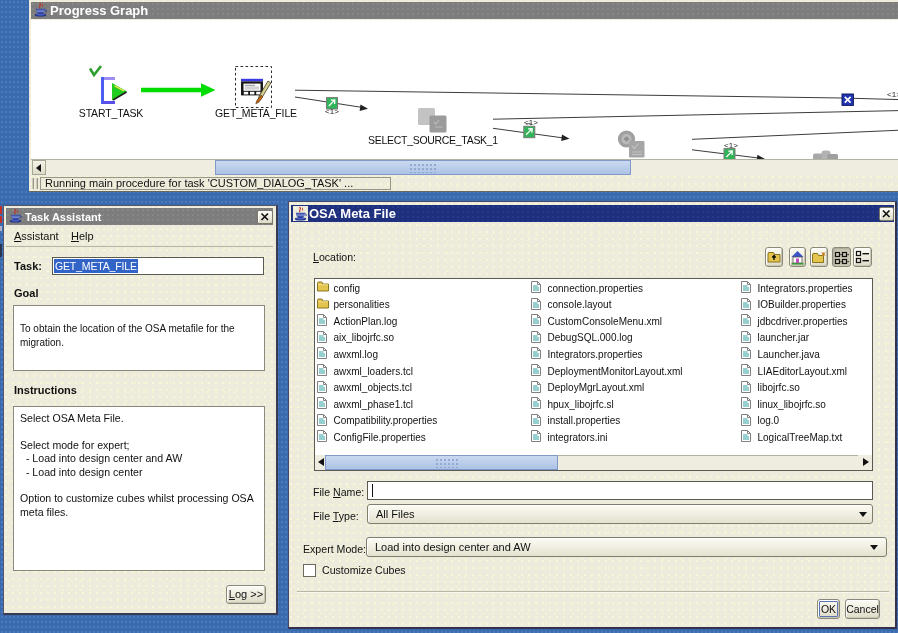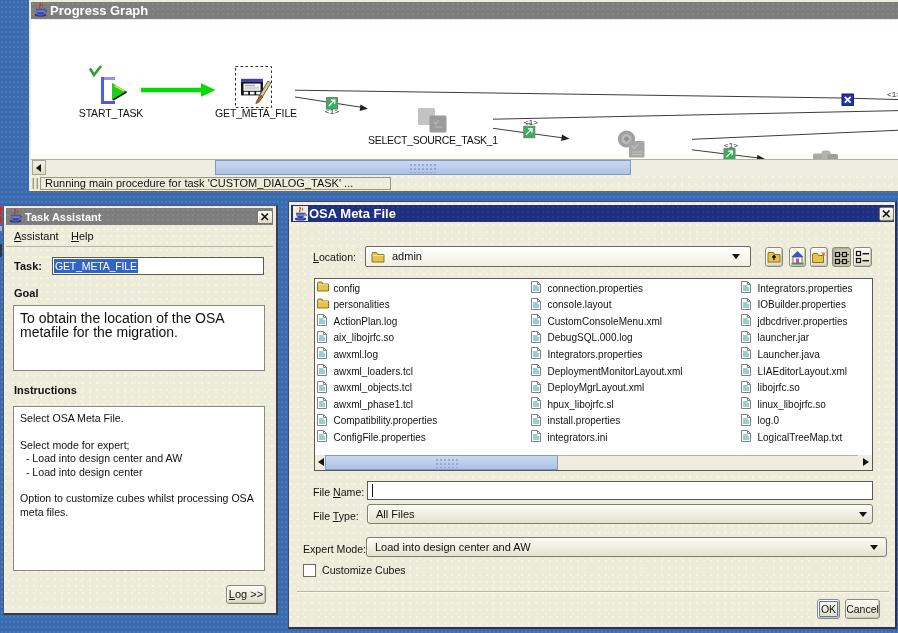--- a/index.html
+++ b/index.html
@@ -173,21 +173,21 @@
   </div>
   <div class="abs" style="left:2px;top:19px;width:267px;height:22px;border-bottom:1px solid #b5b2a2;">
     <span class="abs" style="left:8px;top:5px;"><u>A</u>ssistant</span>
     <span class="abs" style="left:65px;top:5px;"><u>H</u>elp</span>
   </div>
   <span class="abs" style="left:10px;top:54px;font-weight:bold;">Task:</span>
   <div class="abs field" style="left:48px;top:51px;width:212px;height:18px;line-height:16px;">
     <span style="background:#3264c8;color:#fff;padding:1px 1px;margin-left:1px;font-size:10.5px;letter-spacing:-0.15px;">GET_META_FILE</span>
   </div>
   <span class="abs" style="left:10px;top:81px;font-weight:bold;">Goal</span>
-  <div class="abs field" style="left:9px;top:99px;width:252px;height:66px;border-color:#8a887a;padding:5px 6px;line-height:14px;font-size:14px;">To obtain the location of the OSA metafile for the migration.</div>
+  <div class="abs field" style="left:9px;top:99px;width:252px;height:66px;border-color:#8a887a;padding:16px 6px;line-height:14px;font-size:10px;">To obtain the location of the OSA metafile for the migration.</div>
   <span class="abs" style="left:10px;top:178px;font-weight:bold;">Instructions</span>
   <div class="abs field" style="left:9px;top:200px;width:252px;height:165px;border-color:#8a887a;padding:5px 6px;line-height:13.4px;font-size:10.6px;white-space:nowrap;">Select OSA Meta File.<br><br>Select mode for expert;<br>&nbsp;&nbsp;- Load into design center and AW<br>&nbsp;&nbsp;- Load into design center<br><br>Option to customize cubes whilst processing OSA<br>meta files.</div>
   <div class="abs btn" style="left:222px;top:379px;width:40px;height:19px;line-height:17px;"><u>L</u>og &gt;&gt;</div>
 </div>
 
 <div class="abs beige" id="osa" style="left:288px;top:201px;width:609px;height:428px;border:1px solid #47476a;border-right:2px solid #32324e;border-bottom:2px solid #32324e;">
   <div class="abs tbar-navy" style="left:2px;top:3px;width:603px;height:17px;">
     <div class="abs beige" style="left:2px;top:1px;width:15px;height:15px;"></div>
     <svg class="abs" style="left:2px;top:1px" width="15" height="15" viewBox="0 0 15 15">
       <ellipse cx="7.5" cy="13" rx="5.8" ry="1.6" fill="#1a2a80"></ellipse>
@@ -200,28 +200,20 @@
       </svg>
     <span class="abs" style="left:18px;top:1px;font-size:13px;">OSA Meta File</span>
     <div class="abs closebtn" style="left:588px;top:2px;width:15px;height:14px;">
       <svg width="13" height="12">
           <path d="M3 2.5 L9.5 9 M9.5 2.5 L3 9" stroke="#111" stroke-width="1.6"></path>
         </svg>
     </div>
   </div>
 
   <span class="abs" style="left:24px;top:49px;font-size:10.6px;"><u>L</u>ocation:</span>
-  <div class="abs" style="left:76px;top:44px;width:386px;height:21px;background:linear-gradient(#ffffff,#f1efe2);border:1px solid #6a6a5e;border-radius:2px;">
-    <svg class="abs" style="left:5px;top:4px" width="14" height="12" viewBox="0 0 14 12">
-      <path d="M1 3 L1 11 L13 11 L13 3.5 L6.5 3.5 L5.5 1.5 L1.5 1.5 Z" fill="#e3c44c" stroke="#8a7420" stroke-width="1"></path>
-      <path d="M1.5 4.5 L12.5 4.5" stroke="#f4e08a" stroke-width="1.2"></path>
-    </svg>
-    <span class="abs" style="left:26px;top:3px;">admin</span>
-    <div class="abs arr" style="left:366px;top:7px;"></div>
-  </div>
 
   <div class="abs btn" style="left:476px;top:45px;width:18px;height:20px;">
     <svg width="16" height="18" viewBox="0 0 16 18">
       <path d="M2 6 L2 14 L14 14 L14 6.5 L8.5 6.5 L7.5 4.5 L2.5 4.5 Z" fill="#e3c44c" stroke="#8a7420" stroke-width="1"></path>
       <path d="M8 12 L8 8 M6.3 9.5 L8 7.5 L9.7 9.5" stroke="#111" stroke-width="1.4" fill="none"></path>
     </svg>
   </div>
   <div class="abs btn" style="left:500px;top:45px;width:17px;height:20px;">
     <svg width="15" height="18" viewBox="0 0 15 18">
       <polygon points="7.5,3 1.5,9 13.5,9" fill="#3a55c8"></polygon>

